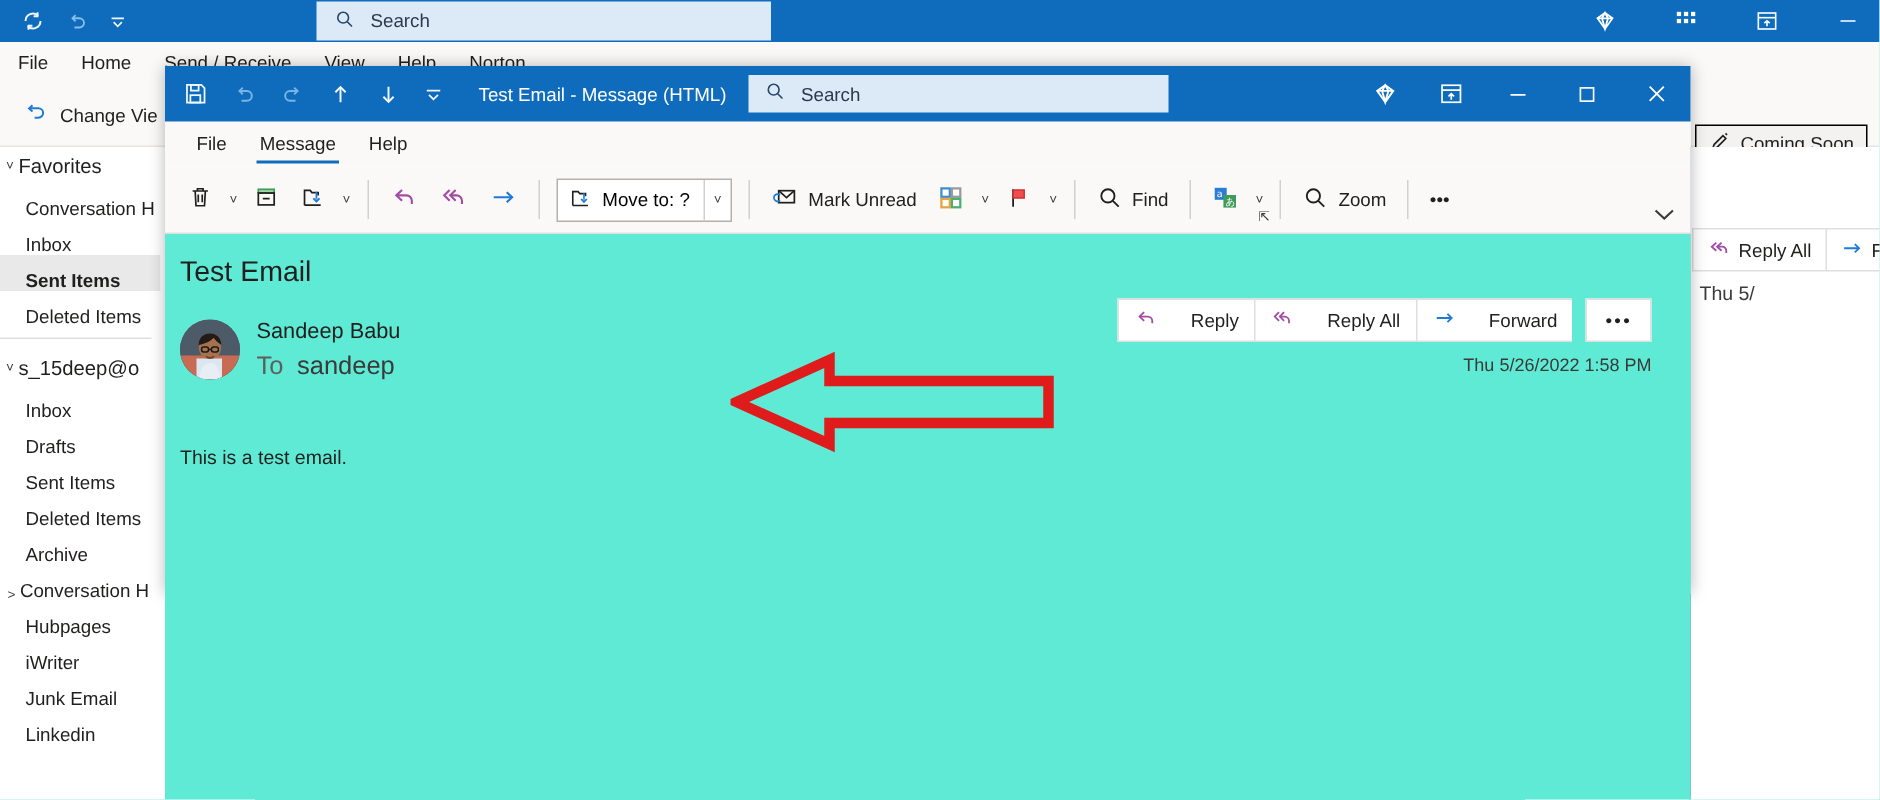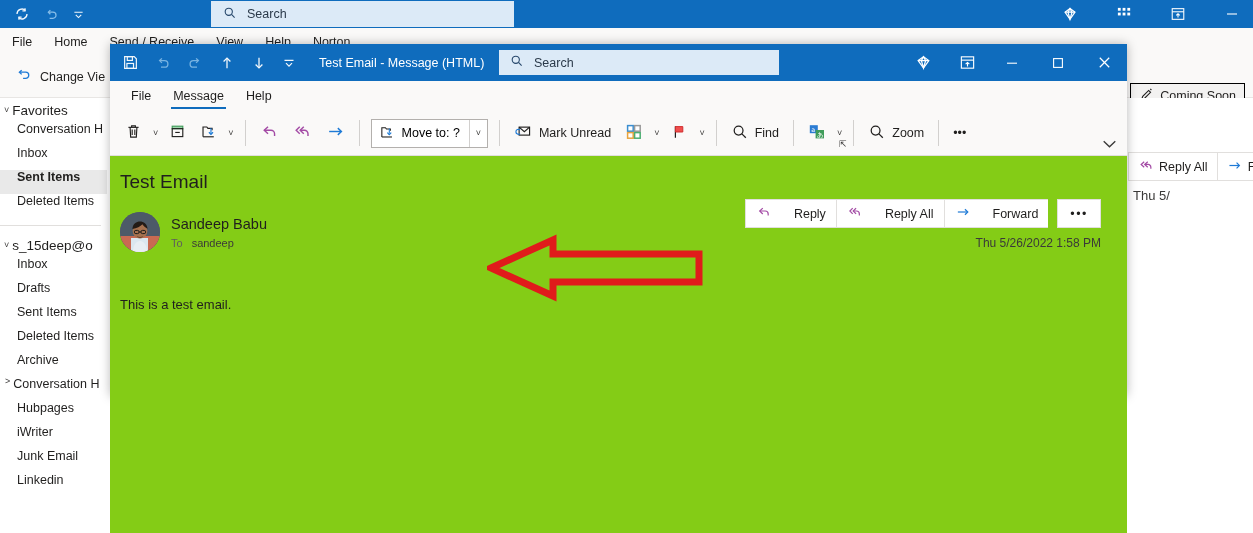--- a/index.html
+++ b/index.html
@@ -60,21 +60,21 @@
 
   
   .bg-folderpane {
     position: absolute; left: 0; top: 98px; width: 107px; height: 435px;
     background: #ffffff; font-size: 12.5px; color: #201f1e; overflow: hidden;
   }
   .fp-group {
     display: flex; align-items: center; gap: 3px;
     height: 24px; padding-left: 4px; font-size: 13.5px; white-space: nowrap;
   }
-  .fp-item { height: 24px; display: flex; align-items: flex-start; padding-left: 17px; white-space: nowrap; }
+  .fp-item { height: 24px; display: flex; align-items: flex-end; padding-left: 17px; white-space: nowrap; }
   .fp-item.selected { background: #e9e9e9; font-weight: bold; }
   .fp-item.has-chevron { padding-left: 5px; gap: 3px; }
   .fp-sep { height: 1px; background: #e1dfdd; margin: 7px 6px 7px 0; }
   .chev { font-size: 9px; color: #3b3a39; line-height: 1; }
 
   
   .bg-readpane {
     position: absolute; left: 1126px; top: 98px; width: 127px; height: 435px;
     background: #ffffff; border-left: 1px solid #1461a8;
   }
@@ -135,31 +135,31 @@
   .moveto-box {
     display: flex; align-items: center; height: 29px; border: 1px solid #b3b0ad; background: #fff;
     font-size: 12.5px; margin: 0 4px;
   }
   .moveto-main { display: flex; align-items: center; gap: 7px; padding: 0 9px 0 7px; height: 100%; }
   .moveto-drop { width: 18px; height: 100%; border-left: 1px solid #d2d0ce; display: flex; align-items: center; justify-content: center; }
   .dialog-launcher { position: absolute; left: 729px; top: 28px; color: #3b3a39; font-size: 9px; }
   .ribbon-collapse { position: absolute; right: 10px; bottom: 2px; color: #3b3a39; }
 
   
-  .msg-body { position: relative; height: 377px; background: #84cc16; }
+  .msg-body { position: relative; height: 377px; background: #5eead4; }
   .msg-subject {
     position: absolute; left: 10px; top: 15px; font-size: 19px; color: #201f1e;
   }
   .sender-row { position: absolute; left: 10px; top: 56px; display: flex; align-items: center; gap: 11px; }
   .avatar {
     width: 40px; height: 40px; border-radius: 50%; overflow: hidden; flex: none;
     background: #55606e; position: relative;
   }
   .sender-name { font-size: 14.5px; color: #201f1e; line-height: 18px; }
-  .sender-to { font-size: 11px; color: #3b3a39; margin-top: 4px; display: flex; gap: 9px; }
+  .sender-to { font-size: 17px; color: #3b3a39; margin-top: 4px; display: flex; gap: 9px; }
   .sender-to .to-label { color: #605e5c; }
 
   .recall-bar {
     position: absolute; left: 9px; top: 97px; width: 376px; height: 24px;
     display: flex; align-items: center; gap: 7px; padding-left: 7px;
     font-size: 12px; color: #201f1e; background: #ffffff;
     border: 3px solid #e01b1b; 
   }
   .info-icon { flex: none; }
 

